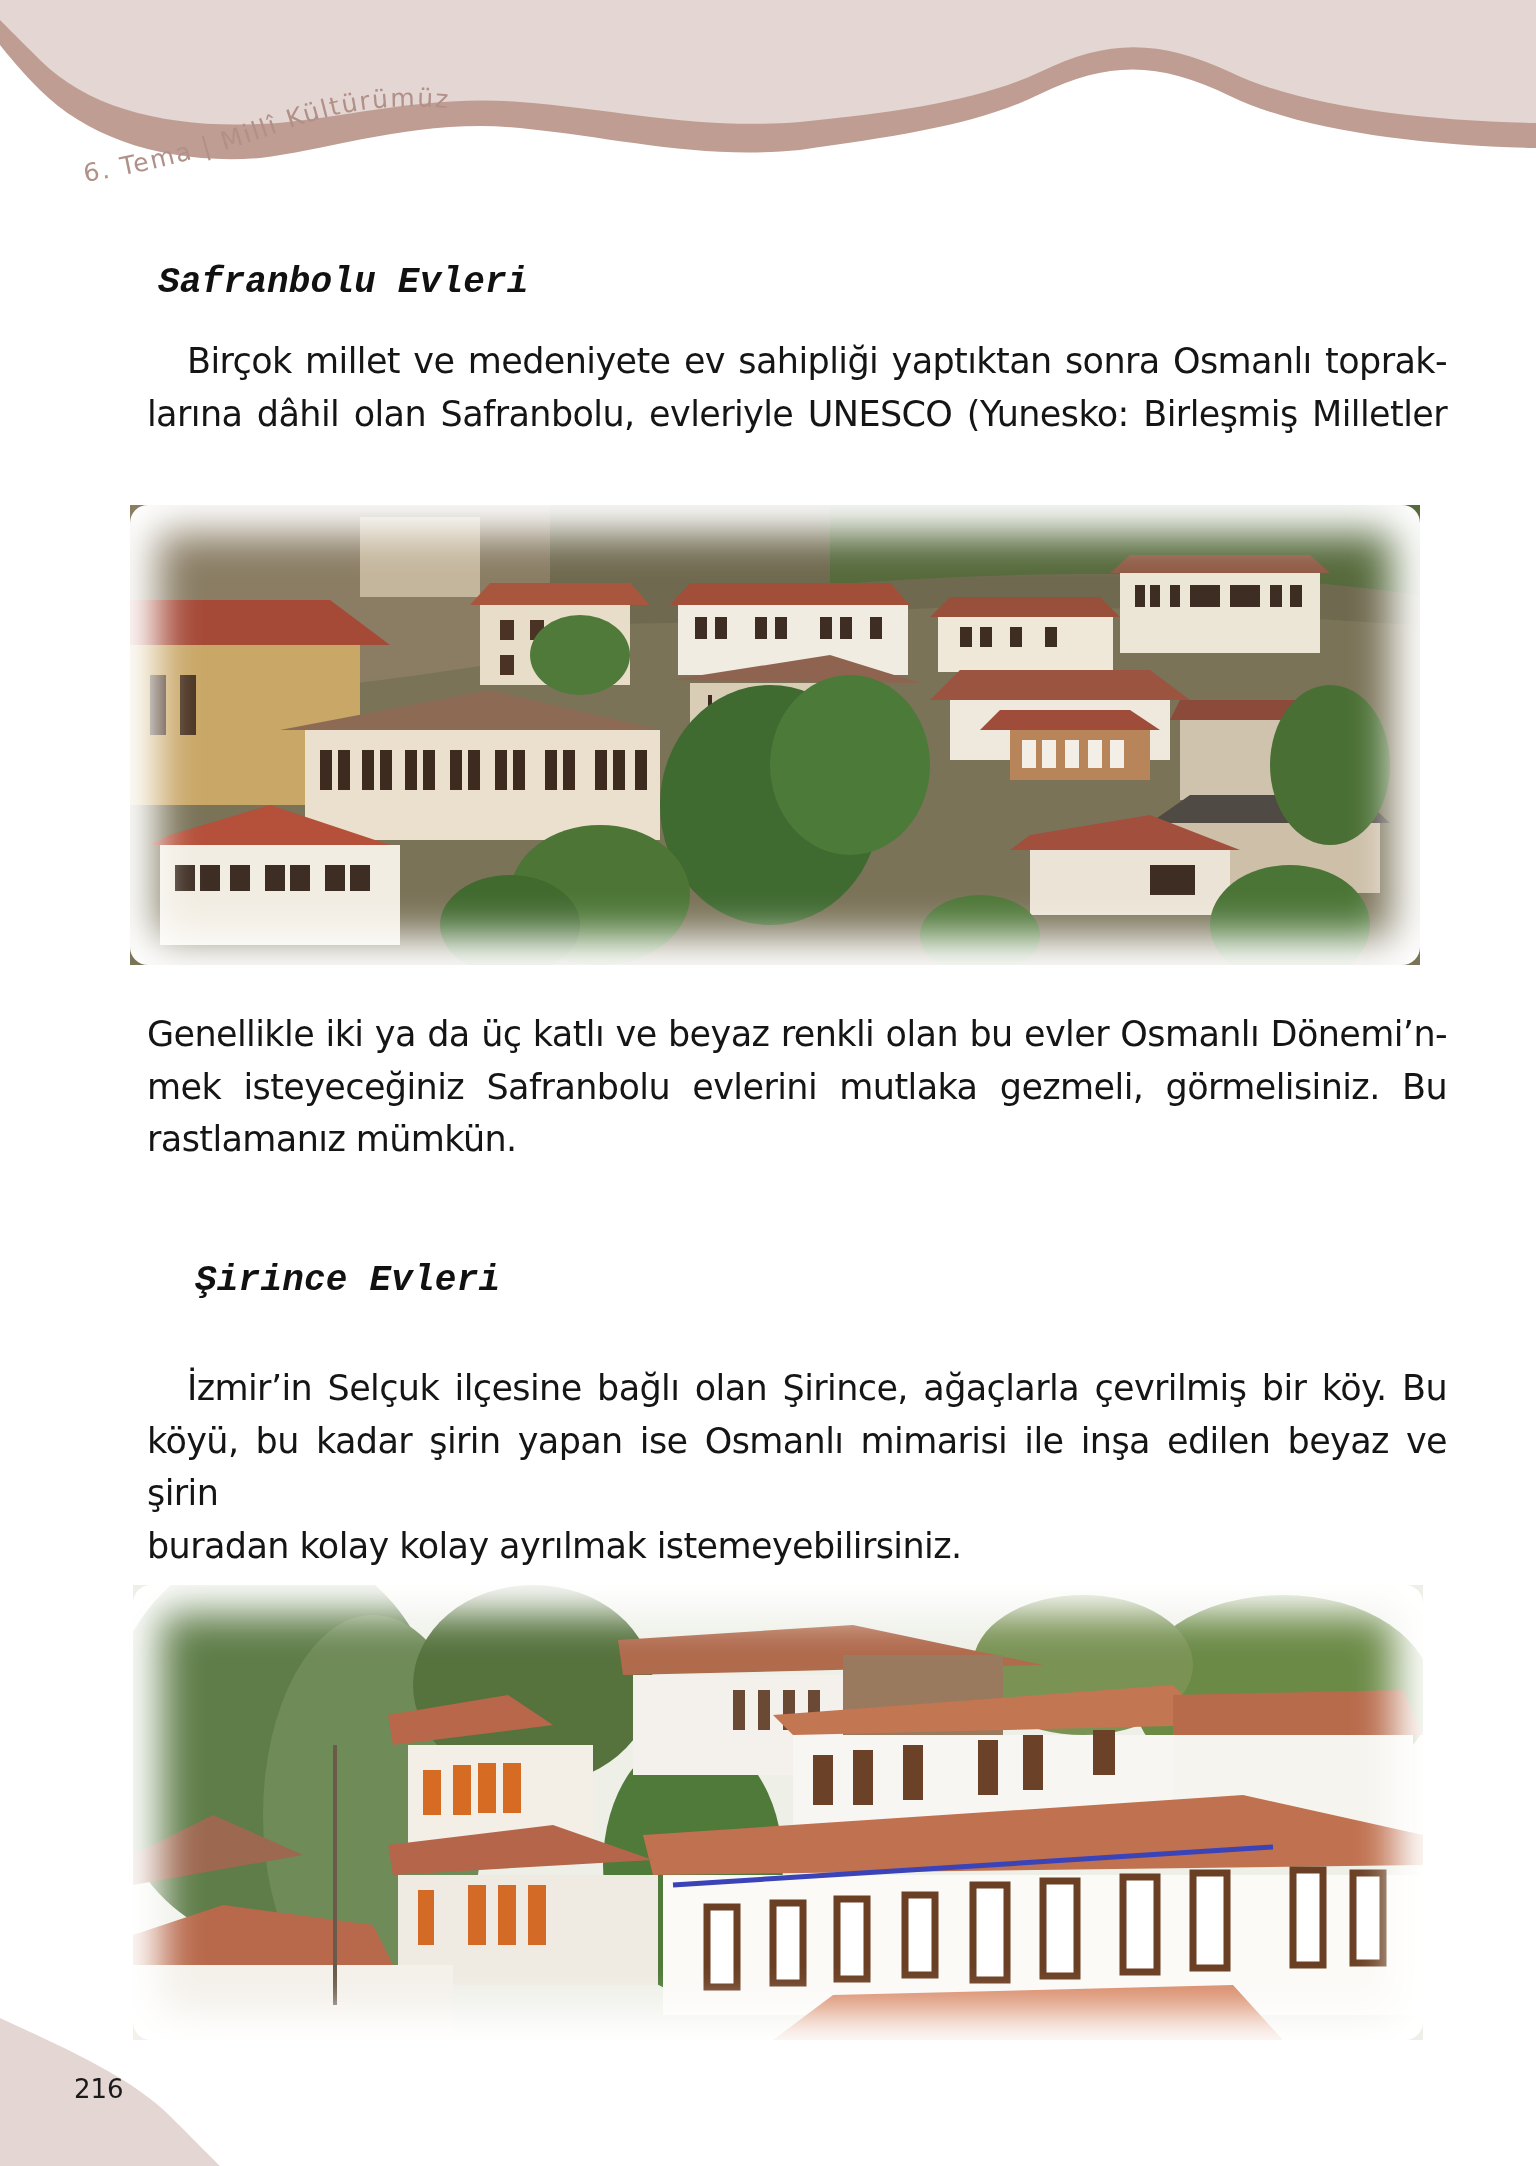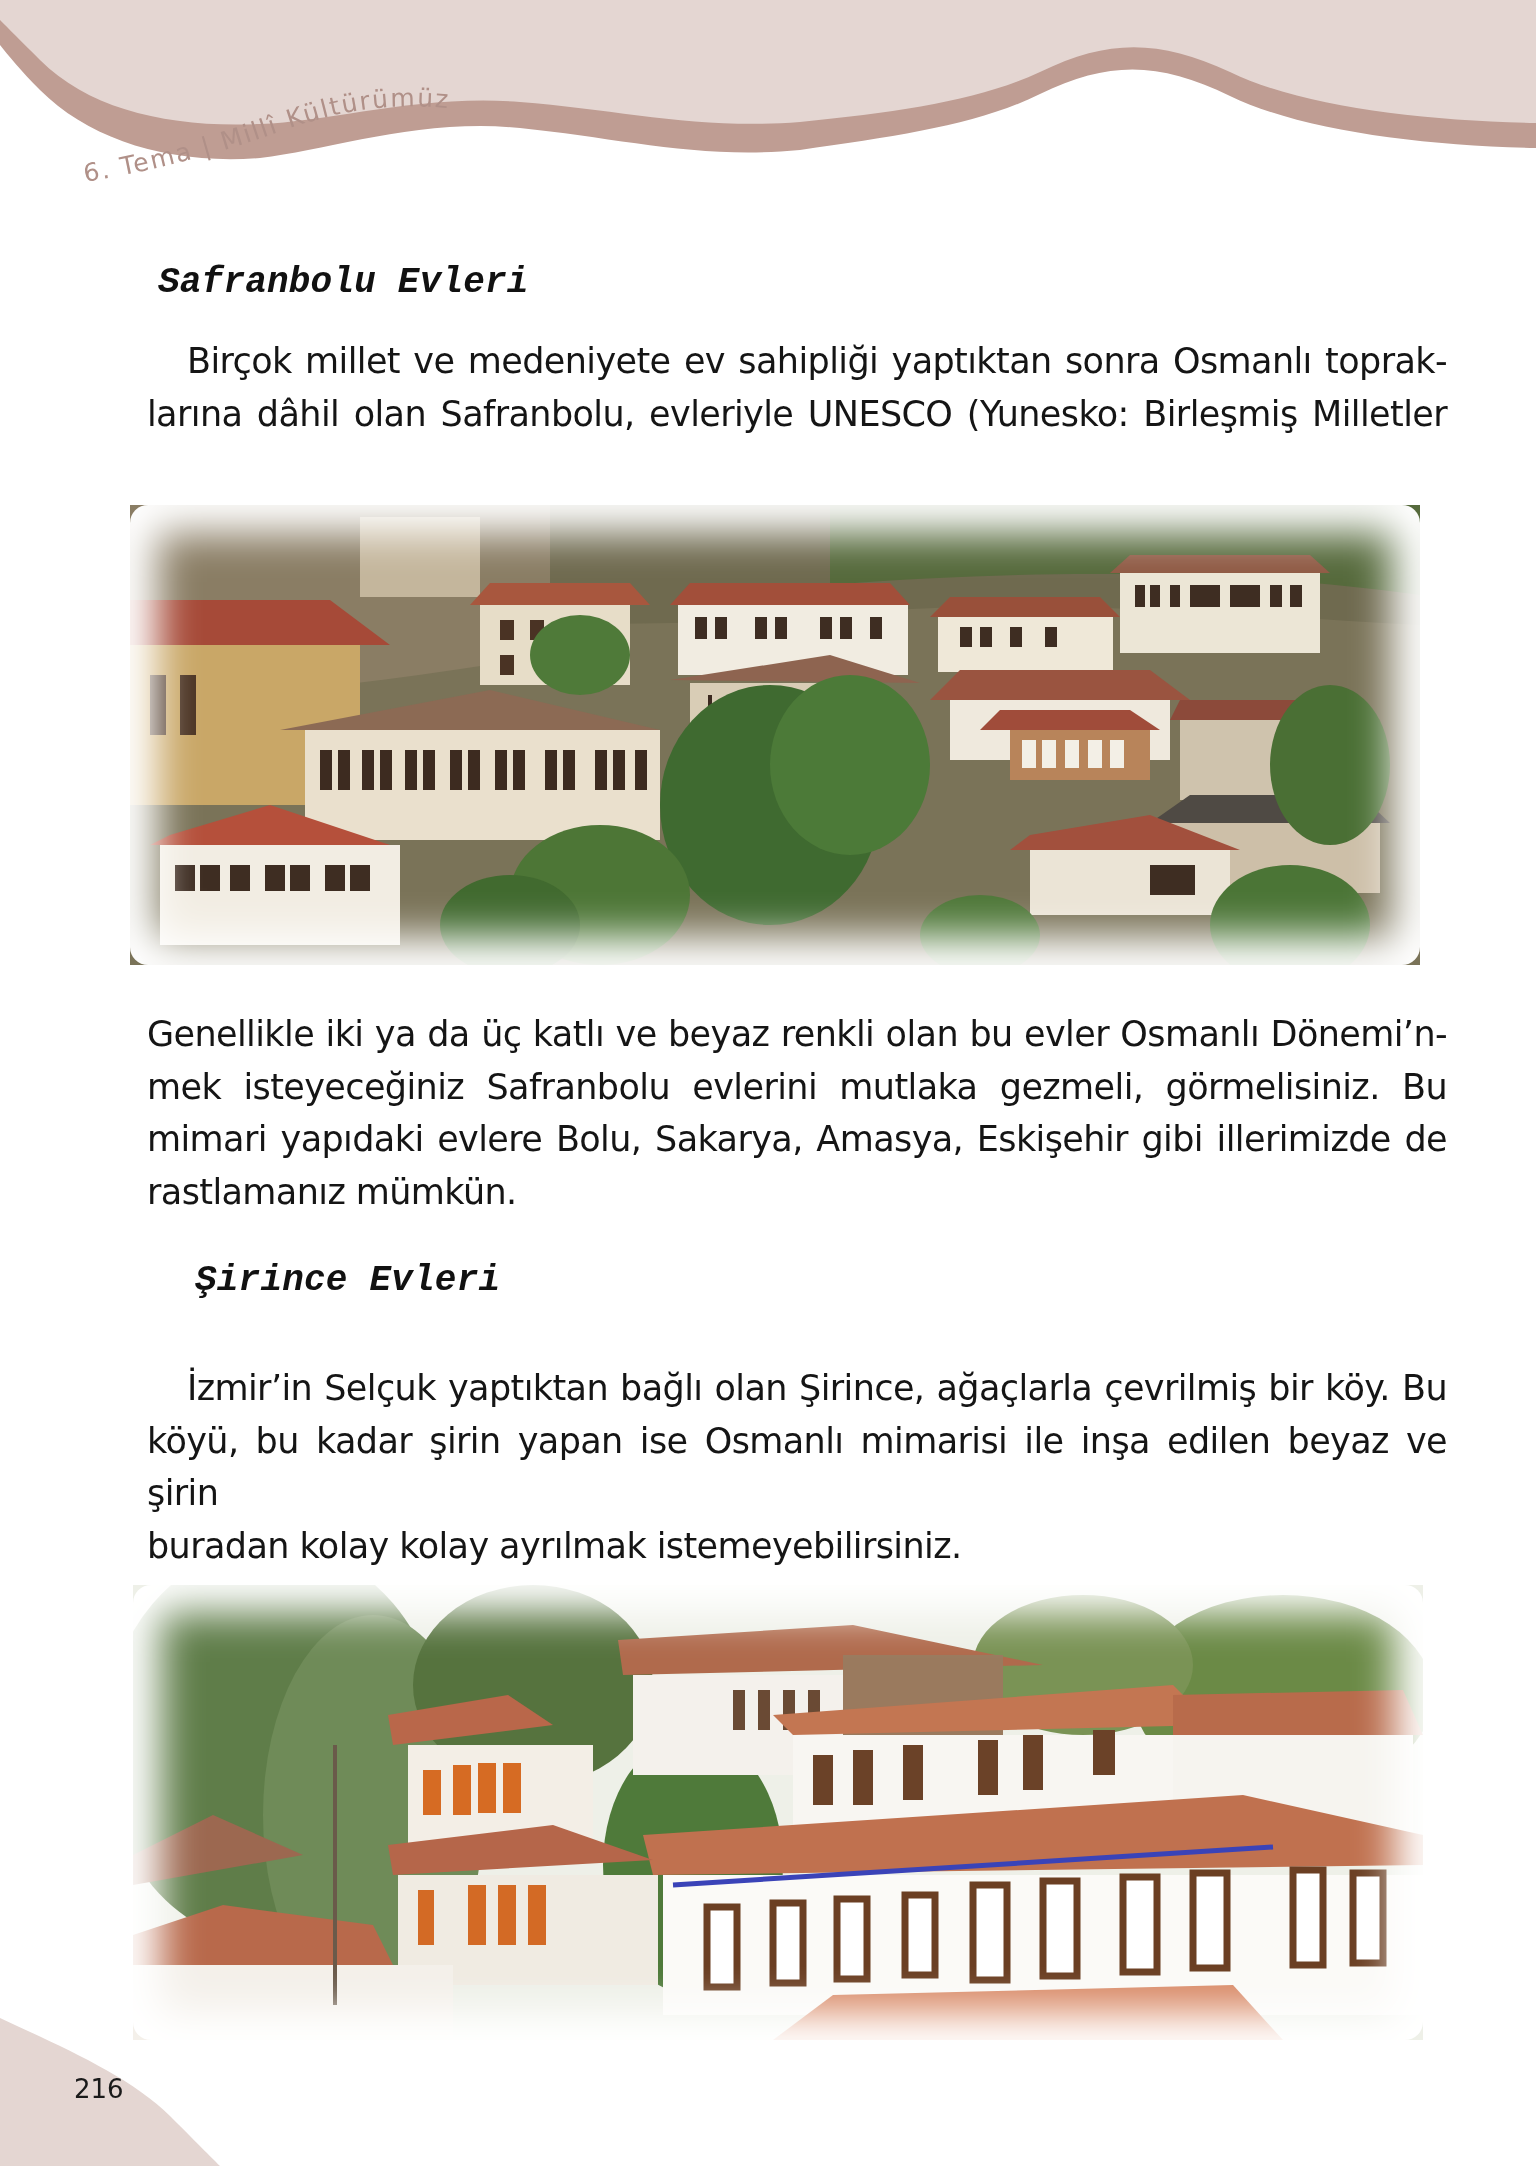--- a/index.html
+++ b/index.html
@@ -190,28 +190,27 @@
     <ellipse cx="1160" cy="420" rx="80" ry="60" fill="#4b7536"></ellipse>
     <ellipse cx="450" cy="150" rx="50" ry="40" fill="#4f7a39"></ellipse>
     <ellipse cx="850" cy="430" rx="60" ry="40" fill="#4f7839"></ellipse>
   </svg>
   <div class="vignette"></div>
 </div>
 
 <div class="para" style="top:1008px;">
   <span class="line just">Genellikle iki ya da üç katlı ve beyaz renkli olan bu evler Osmanlı Dönemi’n-</span>
   <span class="line just">mek isteyeceğiniz Safranbolu evlerini mutlaka gezmeli, görmelisiniz. Bu</span>
-  <span class="line just">mimari yapıdaki evlere Bolu, Sakarya, Amasya, Eskişehir gibi illerimizde de</span>
   <span class="line">rastlamanız mümkün.</span>
 </div>
 
 <div class="heading" style="top:1260px;margin-left:37px;">Şirince Evleri</div>
 
 <div class="para" style="top:1362px;">
-  <span class="line indent just">İzmir’in Selçuk yaptıktan bağlı olan Şirince, ağaçlarla çevrilmiş bir köy. Bu</span>
+  <span class="line indent just">İzmir’in Selçuk ilçesine bağlı olan Şirince, ağaçlarla çevrilmiş bir köy. Bu</span>
   <span class="line just">köyü, bu kadar şirin yapan ise Osmanlı mimarisi ile inşa edilen beyaz ve şirin</span>
   <span class="line">buradan kolay kolay ayrılmak istemeyebilirsiniz.</span>
 </div>
 
 <div class="photo" style="left:133px; top:1585px; width:1290px; height:455px;">
   <svg width="1290" height="455" viewBox="0 0 1290 455">
     <rect width="1290" height="455" fill="#eef0e8"></rect>
 
     <ellipse cx="140" cy="160" rx="170" ry="200" fill="#5f7d49"></ellipse>
     <ellipse cx="240" cy="230" rx="110" ry="200" fill="#6f8b58"></ellipse>

